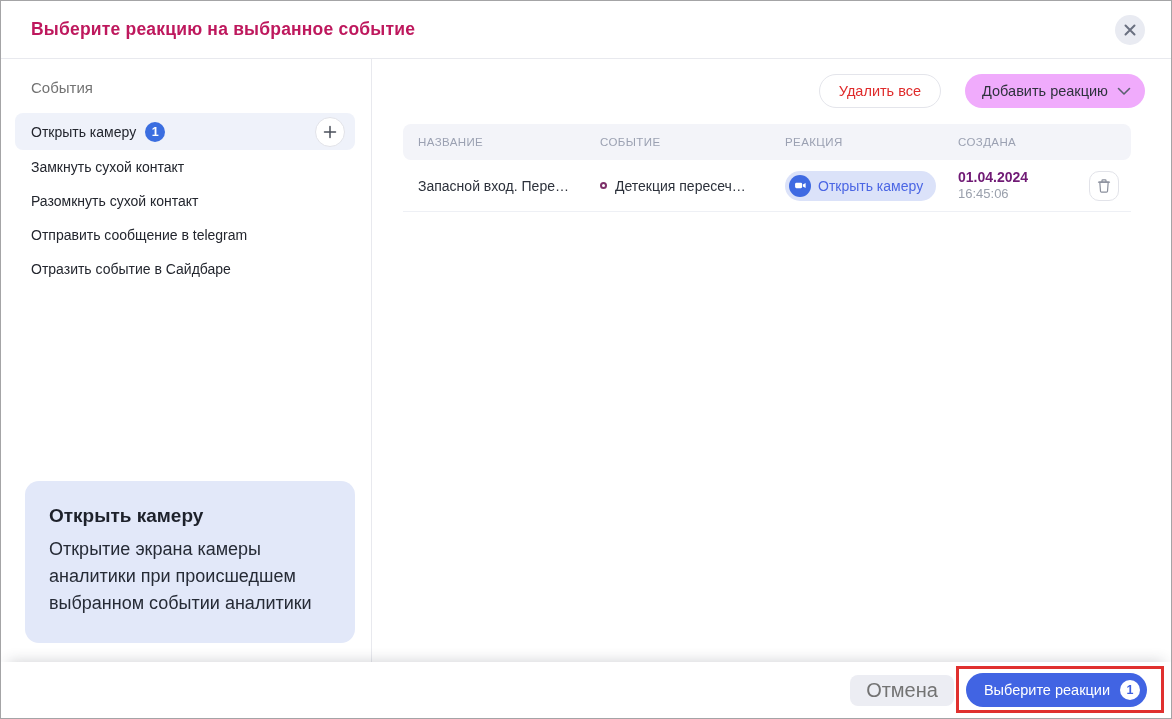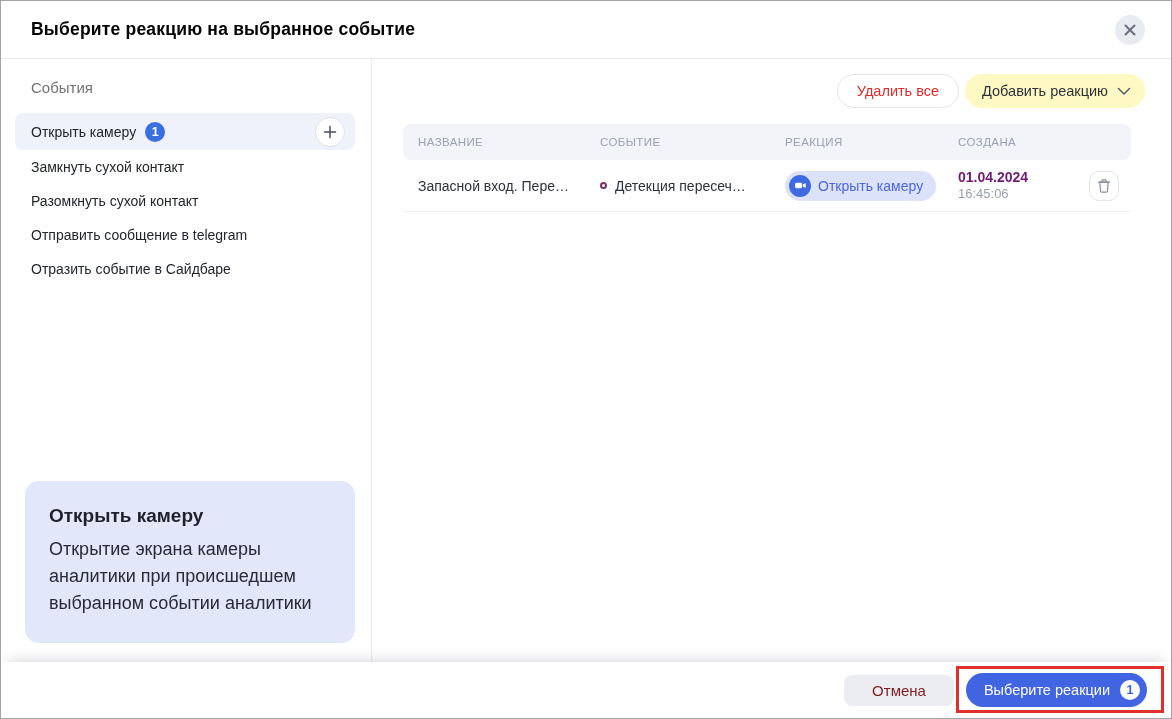--- a/index.html
+++ b/index.html
@@ -10,21 +10,21 @@
     width:1172px; height:719px; background:#fff;
     border:1px solid #a4a4a6; position:relative;
     display:flex; flex-direction:column; overflow:hidden;
   }
 
   
   .header {
     flex:0 0 58px; display:flex; align-items:center;
     padding:0 30px; border-bottom:1px solid #e8e9ee; position:relative;
   }
-  .title { font-size:17.5px; font-weight:700; color:#000000; letter-spacing:.2px; }
+  .title { font-size:17.5px; font-weight:700; color:#be185d; letter-spacing:.2px; }
   .close-btn {
     position:absolute; right:26px; top:14px; width:30px; height:30px;
     border-radius:50%; background:#e9ebf2; border:none; cursor:pointer;
     display:flex; align-items:center; justify-content:center; padding:0;
   }
 
   
   .body { flex:1; display:flex; min-height:0; }
 
   .sidebar {
@@ -51,29 +51,29 @@
 
   .info-card {
     position:absolute; left:24px; bottom:19px; width:330px;
     background:#e2e8f9; border-radius:14px; padding:24px 24px 26px;
   }
   .info-card-title { margin:0 0 9px; font-size:19px; font-weight:700; color:#1d212b; }
   .info-card-text { margin:0; font-size:18px; line-height:1.5; color:#262b36; max-width:292px; }
 
   
   .main { flex:1; min-width:0; padding:15px 26px 0 31px; }
-  .actions { display:flex; justify-content:flex-end; gap:6px; margin-bottom:16px; }
+  .actions { display:flex; justify-content:flex-end; gap:24px; margin-bottom:16px; }
   .btn-delete-all {
     height:34px; padding:0 19px; border-radius:17px; cursor:pointer;
     border:1px solid #e4e5eb; background:#fff; color:#df2b2b;
     font-size:14.5px; font-family:inherit;
   }
   .btn-add-dropdown {
     height:34px; padding:0 14px 0 17px; border-radius:17px; cursor:pointer;
-    border:none; background:#fef9c3; color:#2e323c; font-size:14.5px; font-family:inherit;
+    border:none; background:#f0abfc; color:#2e323c; font-size:14.5px; font-family:inherit;
     display:flex; align-items:center; gap:9px;
   }
 
   .table { margin-right:14px; }
   .thead, .trow {
     display:grid; grid-template-columns:182px 185px 173px 131px 1fr;
     align-items:center; padding-left:15px;
   }
   .thead { background:#f3f4f9; border-radius:8px; height:36px; }
   .th { font-size:11.5px; font-weight:400; color:#9ba1b2; letter-spacing:.4px; }
@@ -99,22 +99,22 @@
     display:flex; align-items:center; justify-content:center;
   }
 
   
   .footer {
     flex:0 0 56px; background:#fff; position:relative; z-index:2;
     display:flex; align-items:center; justify-content:flex-end; gap:12px;
     padding-right:24px; box-shadow:0 -8px 14px -7px rgba(40,45,60,.20);
   }
   .btn-cancel {
-    height:31px; padding:0 28px; border-radius:8px; border:none; cursor:pointer;
-    background:#ecedf3; color:#7f1d1d; font-size:15px; font-family:inherit;
+    height:31px; padding:0 16px; border-radius:8px; border:none; cursor:pointer;
+    background:#ecedf3; color:#737373; font-size:20px; font-family:inherit;
   }
   .btn-submit {
     height:34px; padding:0 7px 0 18px; border-radius:17px; border:none; cursor:pointer;
     background:#4164e3; color:#fff; font-size:14.5px; font-family:inherit;
     display:flex; align-items:center; gap:10px;
   }
   .submit-badge {
     width:20px; height:20px; border-radius:50%; background:#fff; color:#3f5fe0;
     font-size:12.5px; font-weight:700; display:flex; align-items:center; justify-content:center;
   }

